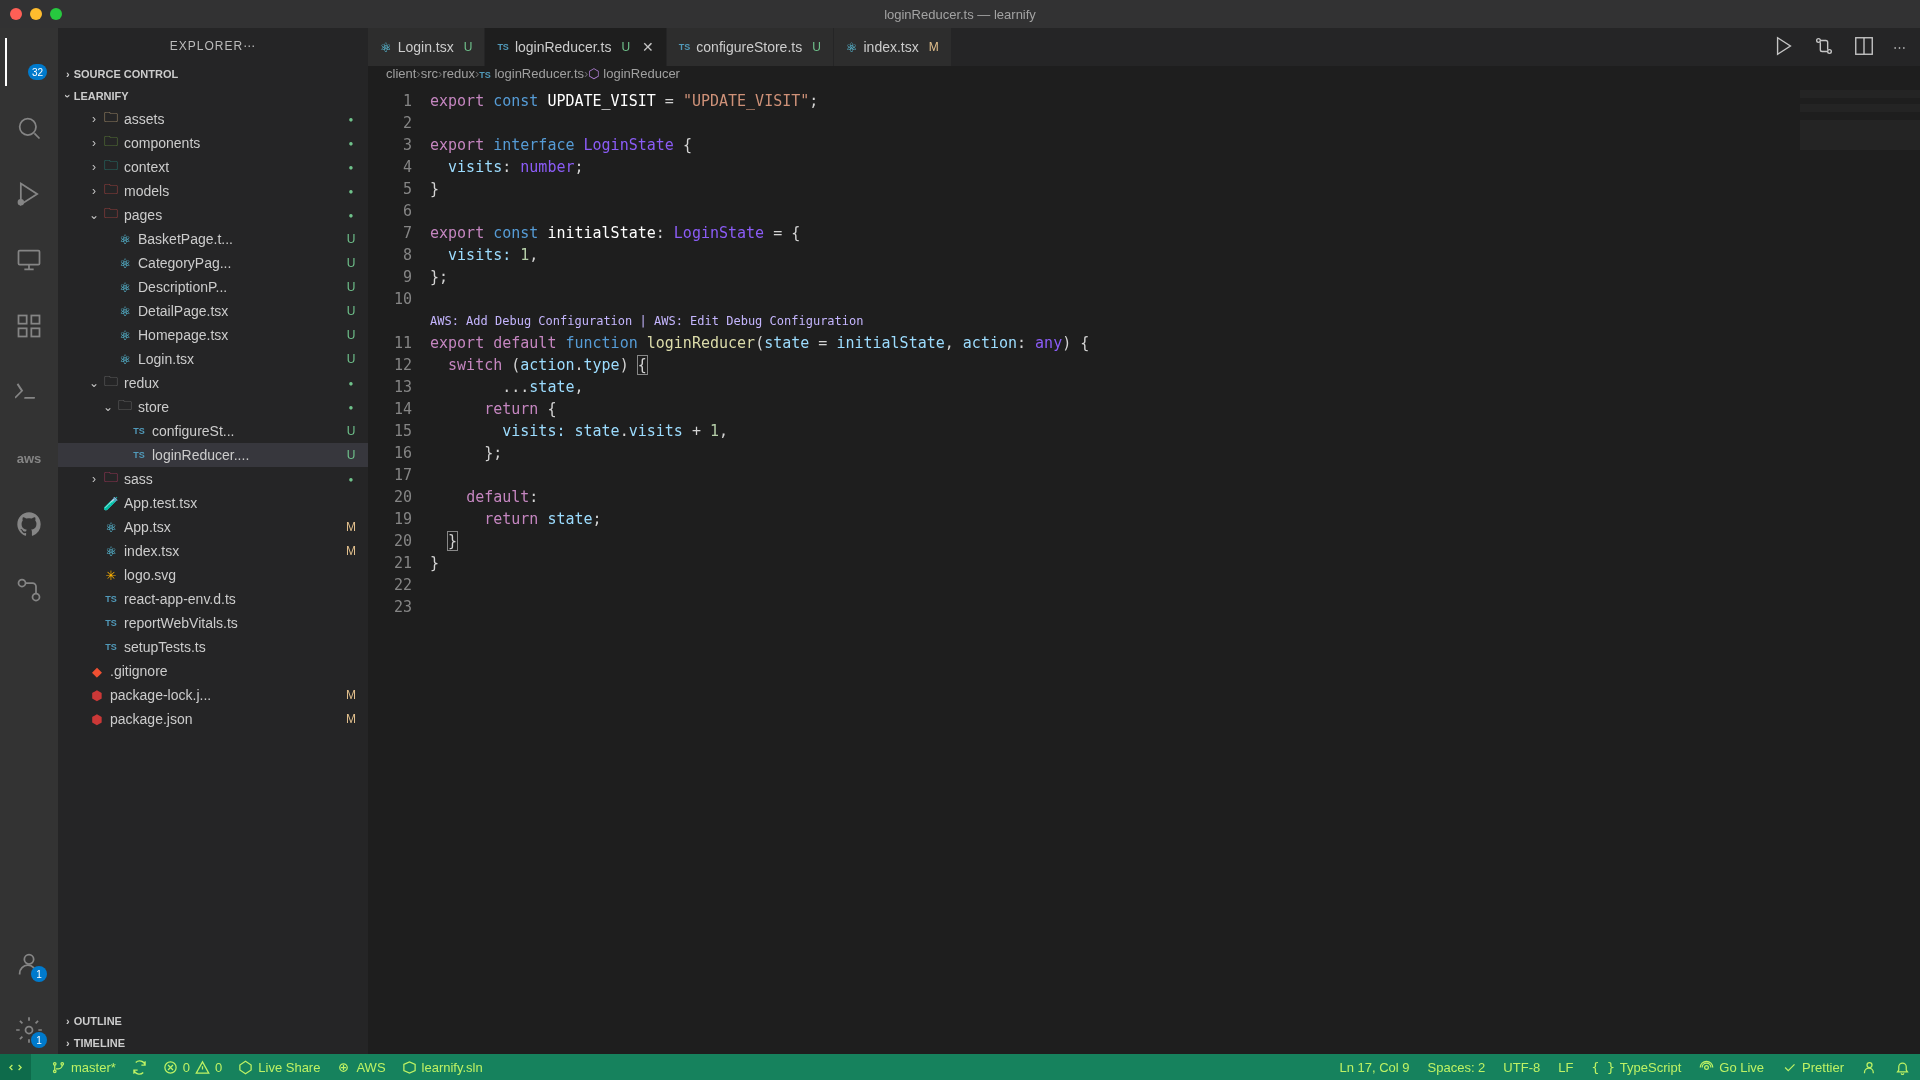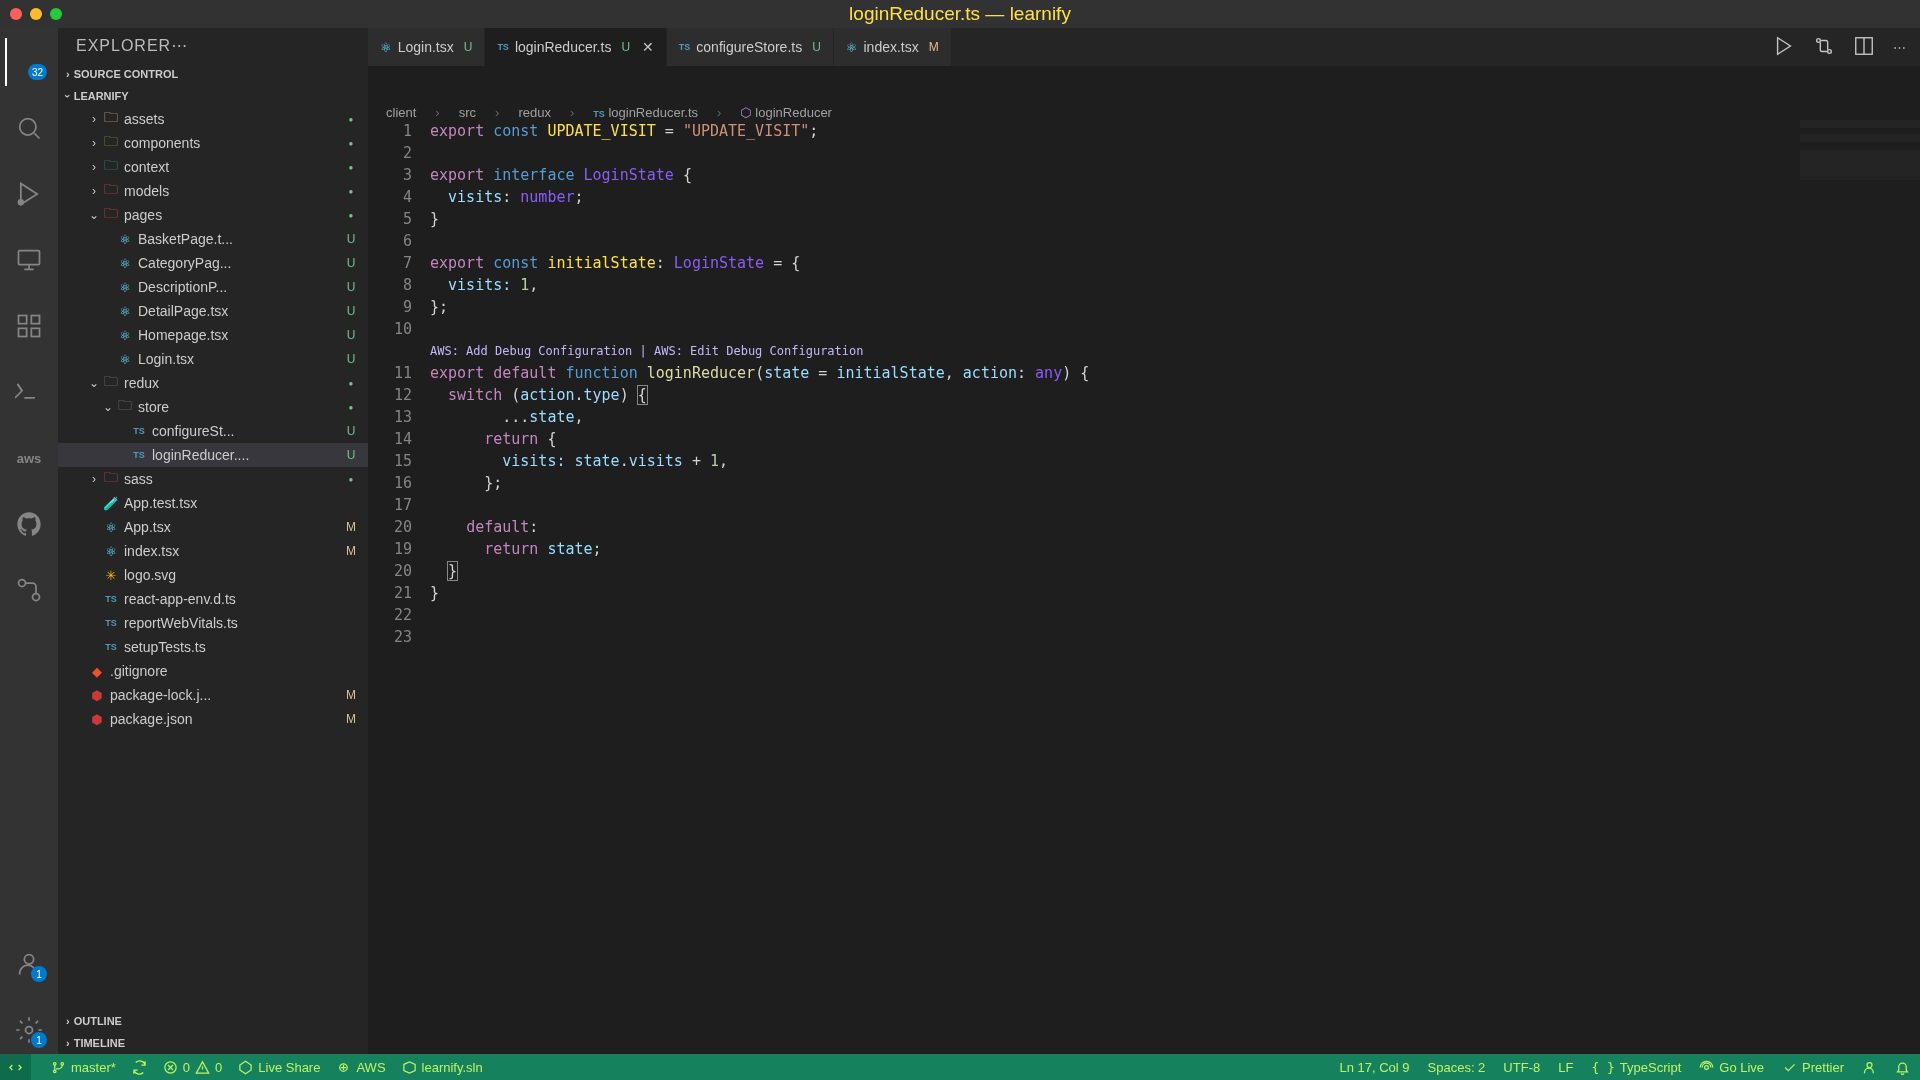--- a/index.html
+++ b/index.html
@@ -25,21 +25,21 @@
   position: relative;
   flex-shrink: 0;
 }
 .traffic-lights { display: flex; gap: 8px; }
 .traffic-light { width: 12px; height: 12px; border-radius: 50%; }
 .tl-red { background: #ff5f56; }
 .tl-yellow { background: #ffbd2e; }
 .tl-green { background: #27c93f; }
 .title-text {
   position: absolute; left: 50%; transform: translateX(-50%);
-  font-size: 19px; color: #fde047;
+  font-size: 13px; color: #a3a3a3;
 }
 
 
 .main-area { display: flex; flex: 1; min-height: 0; }
 
 
 .activity-bar {
   width: 58px;
   background: #333333;
   display: flex;
@@ -70,22 +70,22 @@
 
 
 .sidebar {
   width: 310px;
   background: #252526;
   display: flex; flex-direction: column;
   flex-shrink: 0;
 }
 .sidebar-header {
   height: 35px; display: flex; align-items: center;
-  padding: 0 18px; font-size: 16px; letter-spacing: 1px;
-  color: #bbbbbb; justify-content: flex-start;
+  padding: 0 18px; font-size: 12px; letter-spacing: 1px;
+  color: #bbbbbb; justify-content: center;
 }
 .sidebar-section-hdr {
   height: 22px; display: flex; align-items: center;
   padding: 0 8px; font-size: 11px; font-weight: 700;
   cursor: pointer;
 }
 .sidebar-section-hdr .chev { margin-right: 4px; }
 .tree { flex: 1; overflow-y: auto; font-size: 14px; }
 .tree-item {
   height: 24px; display: flex; align-items: center;
@@ -111,43 +111,43 @@
   cursor: pointer; gap: 6px; font-size: 14px;
 }
 .tab.active { background: #1e1e1e; }
 .tab .icon-ts { color: #519aba; font-size: 12px; }
 .tab .icon-react { color: #61dafb; font-size: 12px; }
 .tab-status { font-size: 12px; margin-left: 4px; }
 .tab-close { color: #c5c5c5; margin-left: 6px; }
 .tabs-actions { margin-left: auto; display: flex; align-items: center; gap: 18px; padding: 0 14px; color: #c5c5c5; }
 
 .breadcrumb {
-  height: 24px; display: flex; align-items: flex-end;
-  padding: 0 18px; font-size: 13px; color: #a0a0a0; gap: 19px; margin-top: 30px;
+  height: 24px; display: flex; align-items: flex-start;
+  padding: 0 18px; font-size: 13px; color: #a0a0a0; gap: 0;
 }
 .breadcrumb .sep { color: #666; }
 
 .code-area {
   flex: 1; display: flex; font-family: 'Menlo','Consolas',monospace;
   font-size: 15px; line-height: 22px; position: relative;
 }
 .gutter {
   width: 62px; text-align: right; color: #858585;
   padding-right: 18px; user-select: none;
 }
 .gutter div { height: 22px; }
 .code-lines { flex: 1; padding-right: 20px; }
 .code-lines div { height: 22px; white-space: pre; }
 .tok-kw { color: #c586c0; }
 .tok-kw2 { color: #569cd6; }
 .tok-type { color: #8b5cf6; }
 .tok-fn { color: #dcdcaa; }
 .tok-str { color: #ce9178; }
 .tok-var { color: #9cdcfe; }
-.tok-const { color: #fde047; }
+.tok-const { color: #ffffff; }
 .tok-num { color: #b5cea8; }
 .tok-def { color: #d4d4d4; }
 .codelens { color: #c4b5fd; font-size: 12px; height: 22px; display:flex; align-items:center;}
 .bracket-hl { outline: 1px solid #888; }
 .minimap {
   position: absolute; right: 0; top: 0; width: 120px; height: 120px;
   background: linear-gradient(#2a2a2a 0 8px, transparent 8px 14px, #2a2a2a 14px 22px, transparent 22px 30px, #2a2a2a 30px 60px, transparent 60px);
   opacity: 0.5;
 }
 

